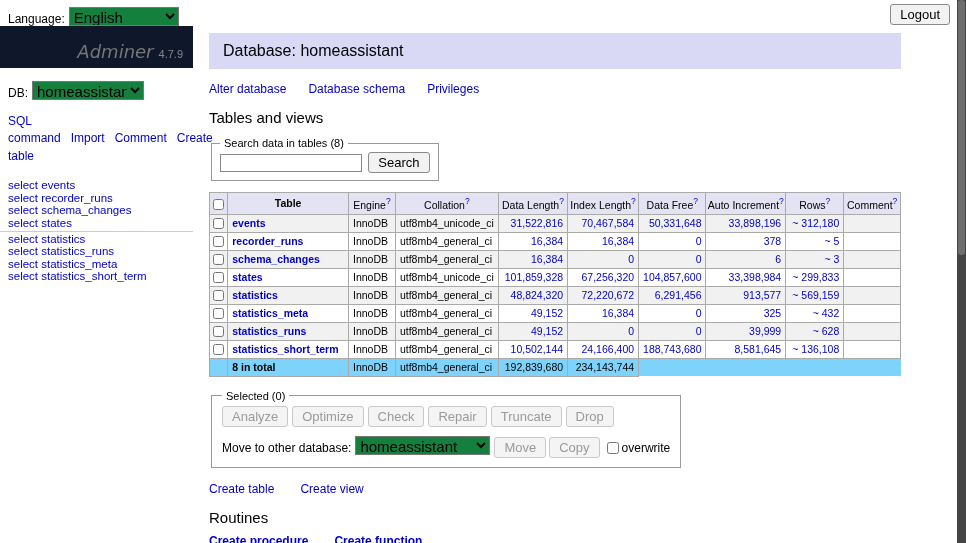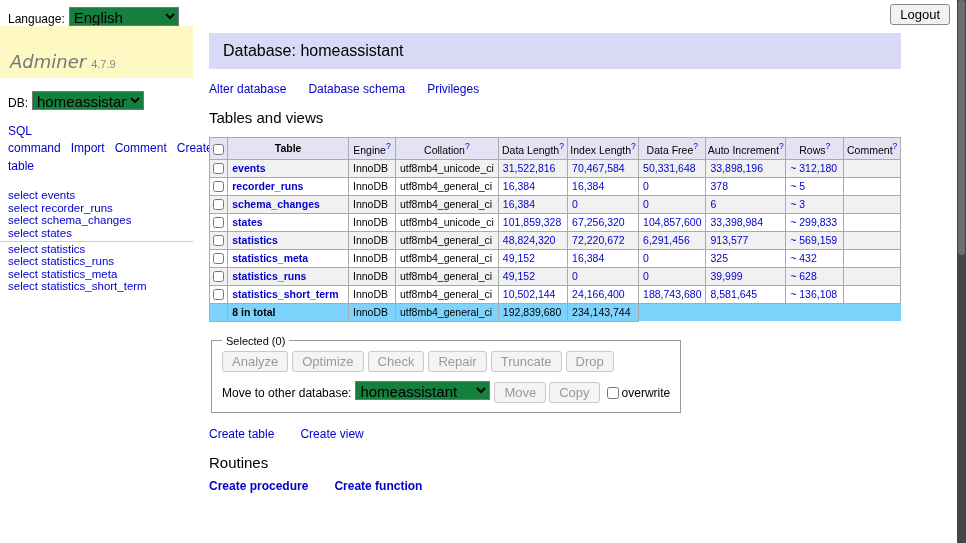--- a/index.html
+++ b/index.html
@@ -7,21 +7,21 @@
   #app{position:relative;width:966px;height:543px;overflow:hidden;background:#fff;}
   a{color:#0000cc;text-decoration:none;cursor:pointer;}
   select{font-family:inherit;font-size:15px;height:19px;border:1px solid #777;background:#15803d;}
   button{font-family:inherit;font-size:13px;padding:2px 9px;border:1px solid #8a8a8a;border-radius:3px;background:#f2f2f2;cursor:pointer;color:#000;}
   button:disabled{color:#9a9a9a;border-color:#c9c9c9;background:#f4f4f4;cursor:default;}
 
   
   #sidebar{position:absolute;left:0;top:0;width:193px;height:100%;background:#fff;}
   #lang-row{padding:7px 0 0 8px;height:26px;box-sizing:border-box;}
   #lang-row select{width:110px;margin-left:4px;}
-  #logo{background:#fef9c3;padding:25px 10px 6px;color:#777;}
+  #logo{background:#0f172a;padding:15px 10px 6px;color:#777;text-align:right;}
   #logo .name{font-family:"DejaVu Sans",sans-serif;font-style:italic;font-size:18px;}
   #logo .ver{font-size:11px;color:#888;margin-left:5px;}
   #db-row{margin:13px 0 0 8px;}
   #db-row select{width:112px;margin-left:4px;}
   #sidebar-links{margin:13px 0 0 8px;width:158px;line-height:1.45;}
   #sidebar-links a{margin-right:10px;}
   #sidebar-tables{margin:14px 0 0 8px;font-size:11.5px;}
   .sb-item{line-height:12.6px;white-space:nowrap;}
   .sb-divider{border-top:1px solid #ccc;margin:1px 0 1px -8px;width:193px;height:0;}
 
@@ -45,21 +45,21 @@
   #search-fs{display:inline-block;margin-top:11px;padding:3px 8px 7px;}
   #search-input{width:142px;height:18px;border:1px solid #888;font-size:11px;padding:1px 3px;box-sizing:border-box;}
   #search-btn{margin-left:3px;}
 
   
   #tables-table{border-collapse:collapse;table-layout:fixed;margin-top:11px;font-size:10.5px;}
   #tables-table th,#tables-table td{border:1px solid #aaa;padding:2px 4px;height:13px;overflow:hidden;white-space:nowrap;}
   #tables-table th{background:#e3e3f3;font-weight:normal;text-align:center;padding:3px 1px;}
   #tables-table th.h-table span{font-weight:bold;}
   sup.help{color:#0000cc;font-size:8.5px;}
-  #tables-table td.num{text-align:left;}
+  #tables-table td.num{text-align:right;}
   #tables-table tr.odd td{background:#f1f1f1;}
   #tables-table a.tname{font-weight:bold;}
   #tables-table tr.total td{background:#7dd3fc;}
   #tables-table tr.total td.tlabel{font-weight:bold;}
   #tables-table td.nb{border:none;}
   #tables-table td.cb,#tables-table th.cb{text-align:center;padding:2px 1px;}
   #tables-table input[type=checkbox]{width:11px;height:11px;margin:0;vertical-align:middle;}
 
   
   #selected-fs{display:inline-block;margin-top:13px;padding:4px 10px 9px;}
@@ -104,20 +104,25 @@
       </div>
   </div>
 
   <button id="logout">Logout</button>
 
   <div id="content">
     <h2 id="page-title">Database: homeassistant</h2>
     <p id="db-actions"><a href="#">Alter database</a><a href="#">Database schema</a><a href="#">Privileges</a></p>
     <h3>Tables and views</h3>
 
+    <fieldset id="search-fs">
+      <legend>Search data in tables (8)</legend>
+      <input type="text" id="search-input" value="" style="">
+      <button id="search-btn">Search</button>
+    </fieldset>
 
     <table id="tables-table">
         <colgroup>
           <col style="width: 20px;">
           <col style="width: 123px;">
           <col style="width: 48px;">
           <col style="width: 97px;">
           <col style="width: 70px;">
           <col style="width: 72px;">
           <col style="width: 66px;">

